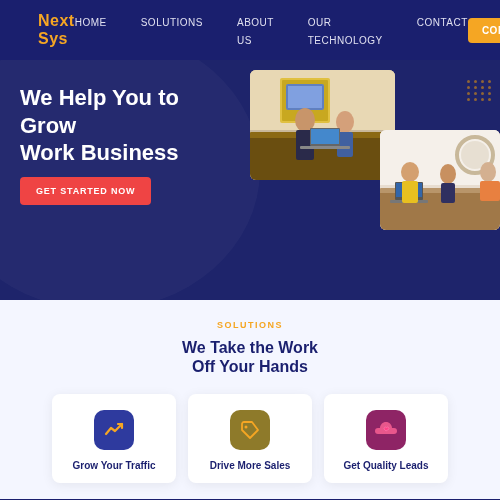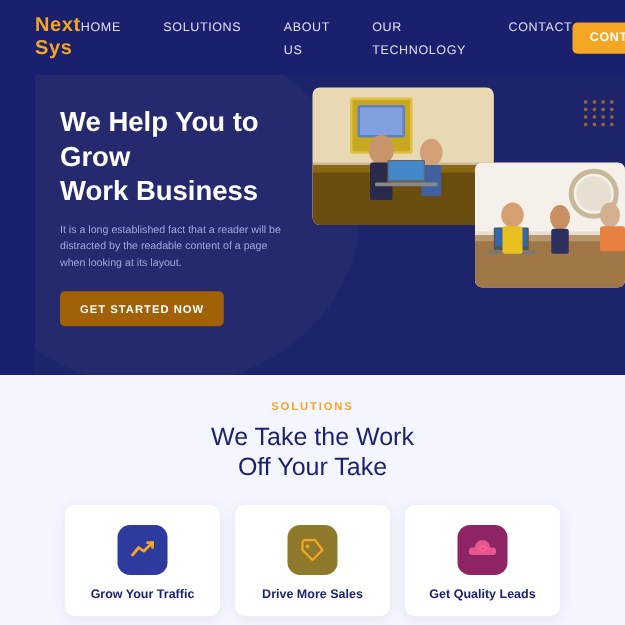--- a/index.html
+++ b/index.html
@@ -9,24 +9,25 @@
       height: 500px;
       overflow: hidden;
       background: #1a1f6e;
     }
 
     
     nav {
       display: flex;
       align-items: center;
       justify-content: space-between;
-      padding: 12px 28px;
+      padding: 12px 6px;
       background: #1a1f6e;
       position: relative;
       z-index: 10;
+      margin-left: 32px;
     }
     .logo {
       color: #f5a623;
       font-weight: 800;
       font-size: 16px;
       letter-spacing: 0.5px;
     }
     .nav-links {
       display: flex;
       gap: 34px;
@@ -51,21 +52,20 @@
       letter-spacing: 0.5px;
     }
 
     
     .hero {
       position: relative;
       background: #1e246b;
       padding: 24px 20px 20px 20px;
       min-height: 240px;
       overflow: hidden;
-      margin-left: 28px;
     }
     
     .hero::before {
       content: '';
       position: absolute;
       top: -30px;
       left: -60px;
       width: 320px;
       height: 280px;
       background: rgba(255,255,255,0.03);
@@ -85,21 +85,21 @@
       margin-bottom: 10px;
     }
     .hero p {
       color: #a0a8d8;
       font-size: 8.5px;
       line-height: 1.6;
       margin-bottom: 16px;
       max-width: 180px;
     }
     .hero-btn {
-      background: #a16207;
+      background: #ef4444;
       color: #fff;
       border: none;
       padding: 9px 16px;
       border-radius: 4px;
       font-size: 9px;
       font-weight: 700;
       cursor: pointer;
       letter-spacing: 0.8px;
     }
 
@@ -159,22 +159,22 @@
     .solutions-label {
       color: #f5a623;
       font-size: 9px;
       font-weight: 700;
       letter-spacing: 1.5px;
       text-transform: uppercase;
       margin-bottom: 8px;
     }
     .solutions h2 {
       color: #1a1f6e;
-      font-size: 20px;
-      font-weight: 400;
+      font-size: 16px;
+      font-weight: 700;
       line-height: 1.2;
       margin-bottom: 18px;
     }
 
     
     .cards-row {
       display: flex;
       gap: 12px;
       justify-content: center;
     }
@@ -219,21 +219,20 @@
   </ul>
   <button class="nav-contact-btn">CONTACT</button>
 </nav>
 
 <section class="hero">
   <div class="hero-content">
     <h1>
       <span>We Help You to Grow</span><br>
       <span>Work Business</span>
     </h1>
-    <p>It is a long established fact that a reader will be distracted by the readable content of a page when looking at its layout.</p>
     <button class="hero-btn">GET STARTED NOW</button>
   </div>
 
   <div class="hero-images">
 
     <div class="dots-decoration">
       <div class="dot"></div>
         <div class="dot"></div>
         <div class="dot"></div>
         <div class="dot"></div>
@@ -308,21 +307,21 @@
         <rect x="100" y="51" width="20" height="20" fill="#e88040" rx="2"></rect>
       </svg>
     </div>
   </div>
 </section>
 
 <section class="solutions">
   <p class="solutions-label">SOLUTIONS</p>
   <h2>
     <span>We Take the Work</span><br>
-    <span>Off Your Take</span>
+    <span>Off Your Hands</span>
   </h2>
   <div class="cards-row">
     <div class="card">
       <div class="card-icon-wrap icon-blue">
 
         <svg width="20" height="20" viewBox="0 0 20 20" fill="none" xmlns="http://www.w3.org/2000/svg">
           <polyline points="2,14 7,8 11,11 18,4" stroke="#f5a623" stroke-width="2.2" fill="none" stroke-linecap="round" stroke-linejoin="round"></polyline>
           <polyline points="14,4 18,4 18,8" stroke="#f5a623" stroke-width="2.2" fill="none" stroke-linecap="round" stroke-linejoin="round"></polyline>
         </svg>
       </div>

